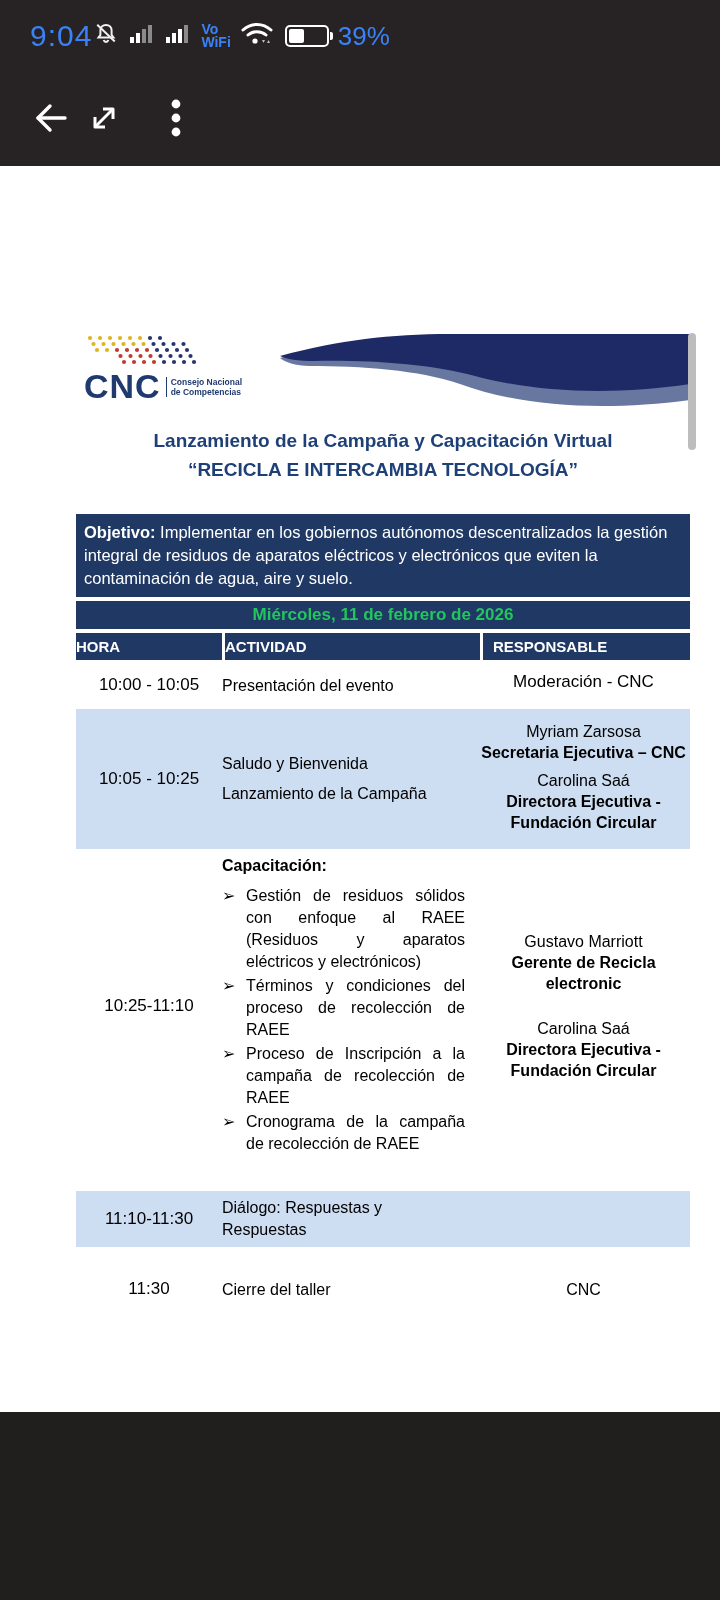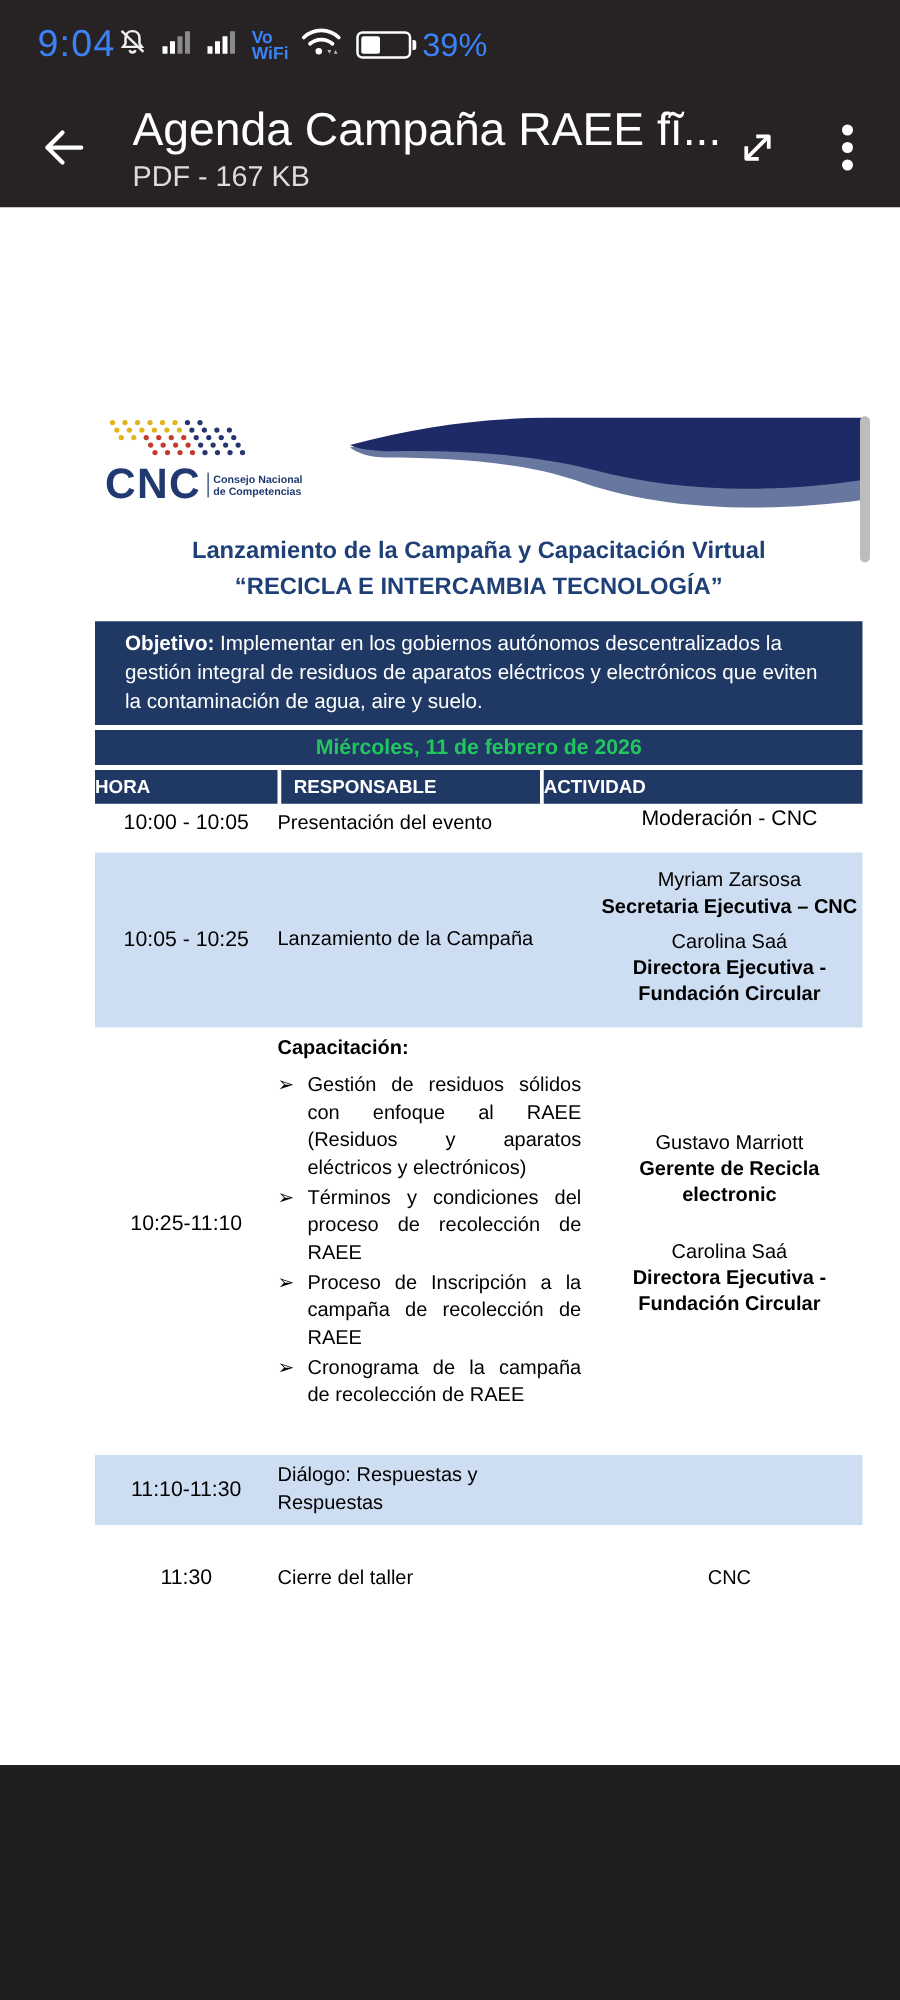--- a/index.html
+++ b/index.html
@@ -31,21 +31,21 @@
 
   .logo-row { display:flex; height:76px; }
   .cnc-logo { width:204px; padding-left:8px; }
   .cnc-line { display:flex; align-items:flex-start; margin-top:-2px; }
   .cnc-acronym { font-size:34px; font-weight:bold; color:#203a70; line-height:32px; letter-spacing:1px; }
   .cnc-org { border-left:1.5px solid #203a70; margin-left:5px; padding-left:4px; font-size:8.5px; font-weight:bold; color:#203a70; line-height:10px; margin-top:7px; }
   .wave-wrap { flex:1; }
 
   .doc-title { margin-top:16px; text-align:center; color:#1f4077; font-weight:bold; font-size:19px; line-height:29px; }
 
-  .objective-box { margin-top:13px; background:#1f3864; color:#fff; padding:7px 24px; font-size:16.5px; line-height:23px; }
+  .objective-box { margin-top:30px; background:#1f3864; color:#fff; padding:7px 8px; font-size:16.5px; line-height:23px; }
   .objective-box b { font-weight:bold; }
 
   .date-row { margin-top:4px; background:#1f3864; color:#22c55e; font-weight:bold; font-size:17px; text-align:center; padding:4px 0; }
 
   .col-header { margin-top:4px; display:flex; gap:3px; }
   .col-header .hc { background:#1f3864; color:#fff; font-weight:bold; font-size:15px; padding:5px 0; }
   .hc-hora { width:146px; }
   .hc-act  { width:255px; }
   .hc-resp { flex:1; text-align:left !important; padding-left:10px !important; }
 
@@ -54,21 +54,21 @@
   .c-hora { width:146px; text-align:center; font-size:17px; }
   .c-act  { width:255px; padding-right:12px; font-size:16px; line-height:22px; }
   .c-resp { flex:1; text-align:center; font-size:16px; line-height:21px; }
   .resp-line.bold { font-weight:bold; }
   .resp-group { margin-bottom:0; }
   .act-heading { font-weight:bold; margin-bottom:8px; }
   .bullet { display:flex; margin-bottom:2px; }
   .bullet-marker { width:24px; flex:0 0 24px; }
   .bullet-text { text-align:justify; }
 
-  .row-0 { padding:5px 0 12px;justify-content:flex-end; }
+  .row-0 { padding:15px 0 12px;justify-content:flex-end; }
   .row-0 .c-resp { position:relative; top:-4px; font-size:17px; }
   .row-1 { min-height:140px; padding:10px 0; align-items:center; }
   .row-1 .act-line { line-height:30px; }
   .row-1 .c-resp { align-self:stretch; display:flex; flex-direction:column; justify-content:space-between; padding:2px 0 6px; }
   .row-2 { padding:6px 0 12px; }
   .row-2 .c-hora { align-self:center; }
   .row-2 .c-resp { align-self:center; display:flex; flex-direction:column; gap:24px; }
   .row-3 { margin-top:22px; min-height:42px; align-items:center; padding:6px 0; }
   .row-4 { margin-top:22px; padding:10px 0; }
 
@@ -133,24 +133,20 @@
 
 <div class="app-bar">
   <button class="icon-btn">
     <span>
       <svg width="44" height="44" viewBox="0 0 44 44" fill="none" stroke="#fff" stroke-width="3.4" stroke-linecap="round" stroke-linejoin="round">
         <line x1="10" y1="22" x2="37" y2="22"></line>
         <polyline points="22,10 10,22 22,34"></polyline>
       </svg>
     </span>
   </button>
-  <div class="ab-titles">
-    <div class="ab-title">Agenda Campaña RAEE fĩ...</div>
-    <div class="ab-sub">PDF - 167 KB</div>
-  </div>
   <div class="ab-actions">
     <button class="icon-btn">
       <span>
         <svg width="40" height="40" viewBox="0 0 40 40" fill="none" stroke="#fff" stroke-width="3" stroke-linejoin="round">
           <line x1="11" y1="29" x2="29" y2="11"></line>
           <polyline points="19,11 29,11 29,21"></polyline>
           <polyline points="21,29 11,29 11,19"></polyline>
         </svg>
       </span>
     </button>
@@ -239,39 +235,40 @@
     </div>
 
     <div class="objective-box">
       <b>Objetivo:</b><span> Implementar en los gobiernos autónomos descentralizados la gestión integral de residuos de aparatos eléctricos y electrónicos que eviten la contaminación de agua, aire y suelo.</span>
     </div>
 
     <div class="date-row">Miércoles, 11 de febrero de 2026</div>
 
     <div class="col-header">
       <div class="hc hc-hora">HORA</div>
+      <div class="hc hc-act">ACTIVIDAD</div>
       <div class="hc hc-resp">RESPONSABLE</div>
-      <div class="hc hc-act">ACTIVIDAD</div>
     </div>
 
     <div class="t-body">
         <div class="t-row row-0">
           <div class="c-hora">10:00 - 10:05</div>
           <div class="c-act">
             <div class="act-line">Presentación del evento</div>
           </div>
           <div class="c-resp">
             <div class="resp-group">
               <div class="resp-line">Moderación - CNC</div>
             </div>
           </div>
         </div>
         <div class="t-row row-1 highlight">
           <div class="c-hora">10:05 - 10:25</div>
           <div class="c-act">
+            <div class="act-line">Saludo y Bienvenida</div>
             <div class="act-line">Lanzamiento de la Campaña</div>
           </div>
           <div class="c-resp">
             <div class="resp-group">
               <div class="resp-line">Myriam Zarsosa</div>
               <div class="resp-line bold">Secretaria Ejecutiva – CNC</div>
             </div>
             <div class="resp-group">
               <div class="resp-line">Carolina Saá</div>
               <div class="resp-line bold">Directora Ejecutiva - Fundación Circular</div>

